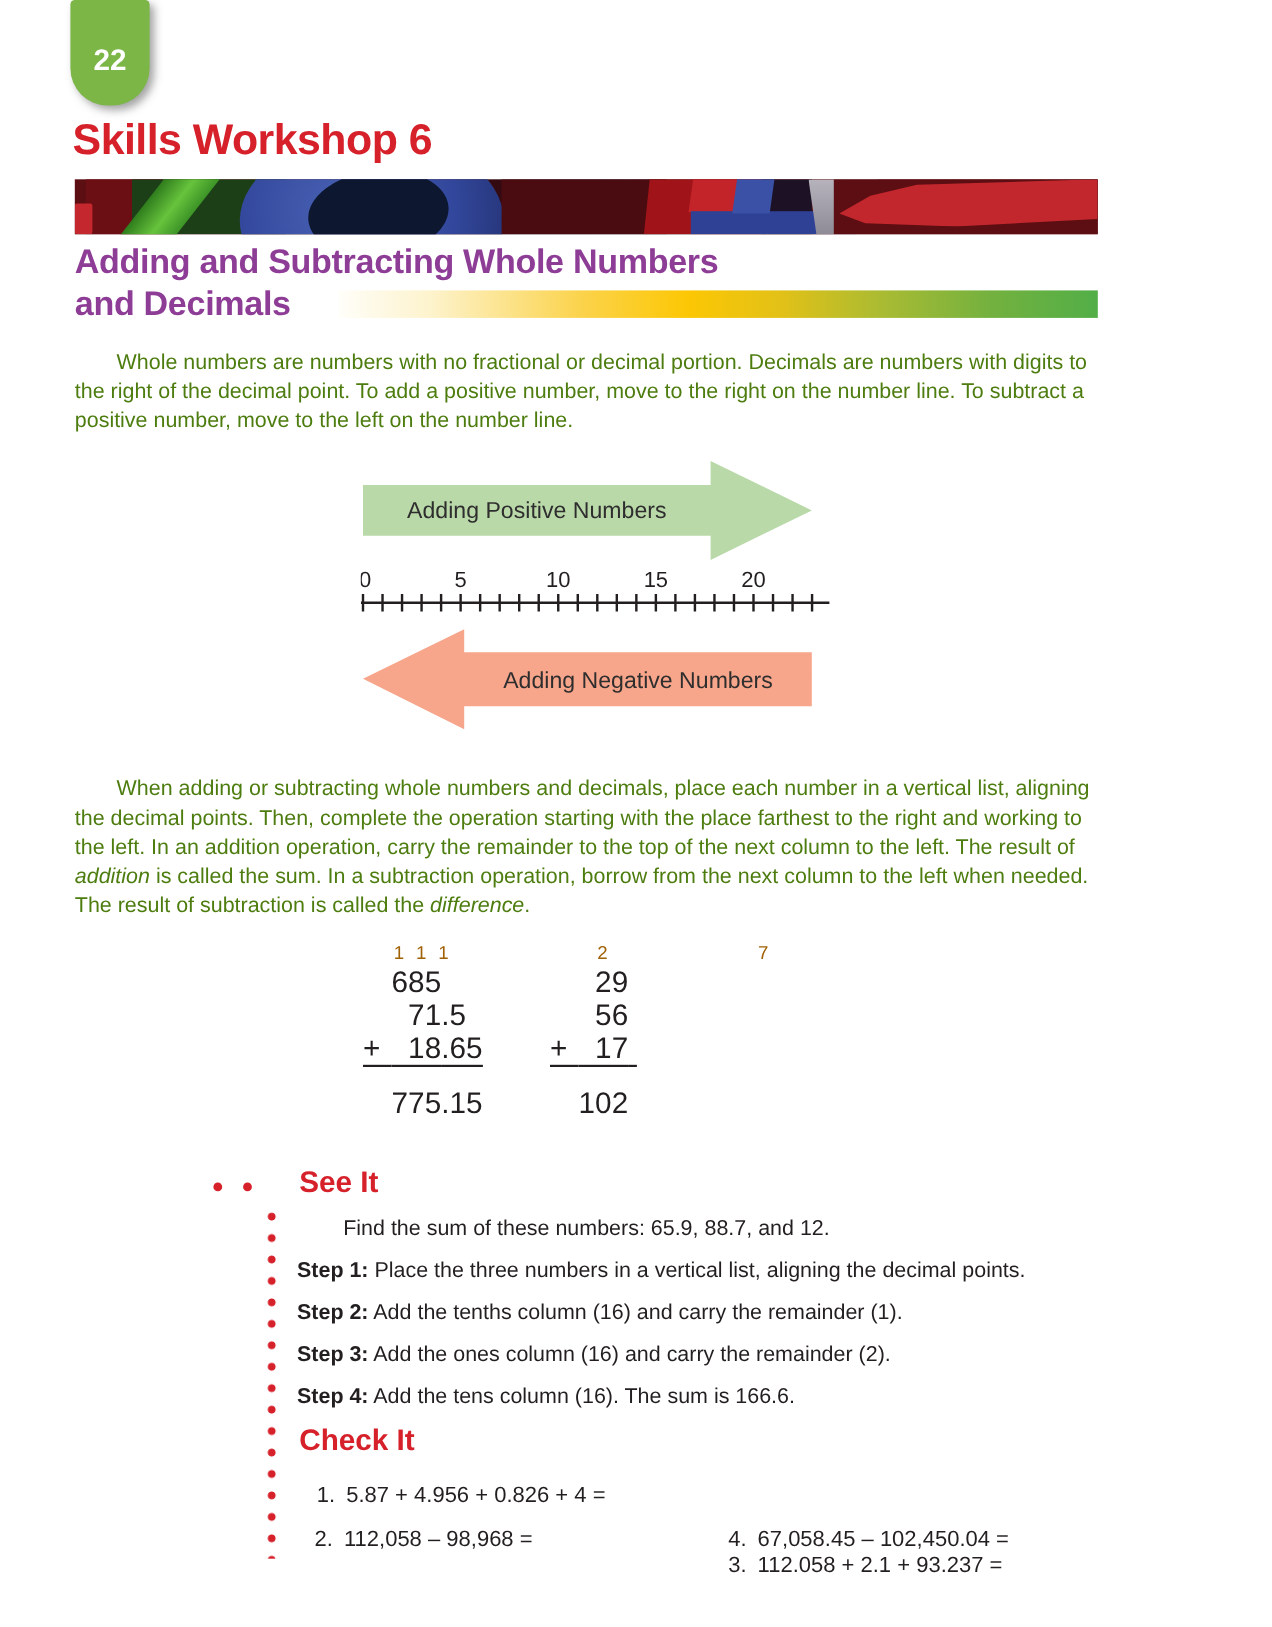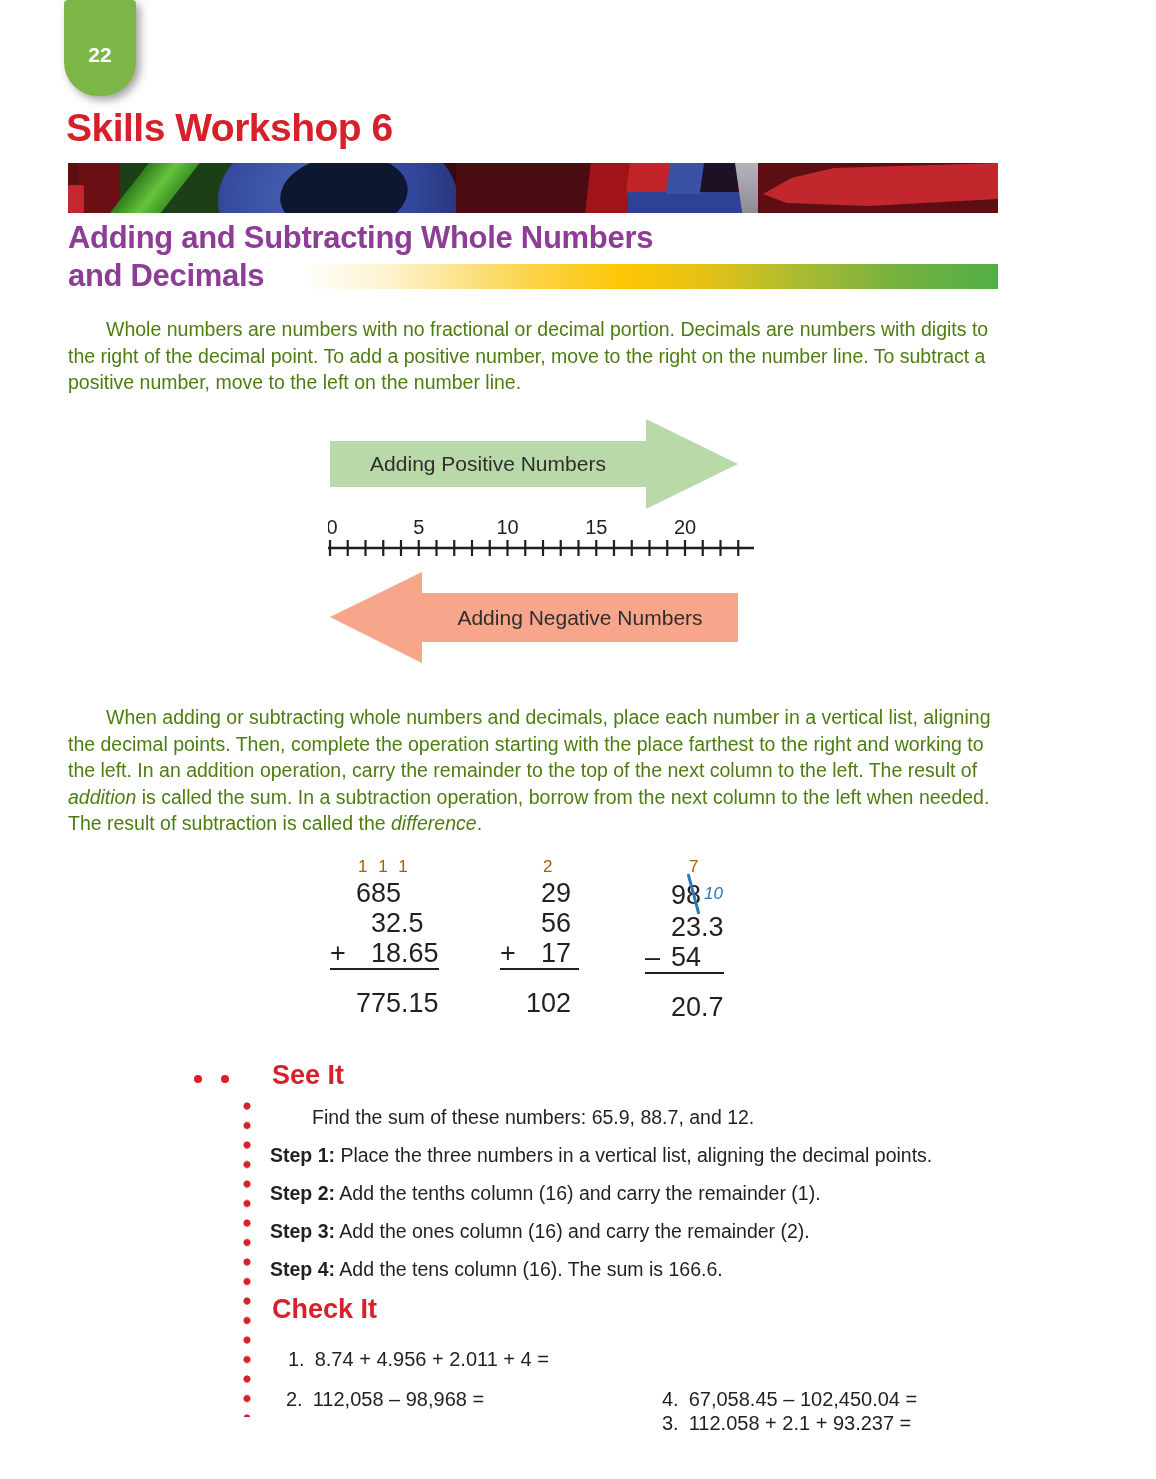--- a/index.html
+++ b/index.html
@@ -7,21 +7,21 @@
     position:relative; width:1156px; height:1479px; overflow:hidden;
     background:#ffffff; font-family:"Liberation Sans", sans-serif; color:#231f20;
   }
   
   .tab{
     position:absolute; left:64px; top:0; width:72px; height:96px;
     background:#7bb647; border-radius:4px 4px 34px 34px;
     box-shadow:4px 4px 8px rgba(70,70,70,.5);
     display:flex; align-items:center; justify-content:center;
   }
-  .tab span{color:#ffffff; font-weight:bold; font-size:21px; margin-top:14px;}
+  .tab span{color:#ffffff; font-weight:bold; font-size:27px; margin-top:14px;}
   
   .title{
     position:absolute; left:66px; top:106px; font-size:39px; font-weight:bold;
     color:#d6212b; letter-spacing:-0.5px; white-space:nowrap;
   }
   
   .strip{position:absolute; left:68px; top:163px; width:930px; height:50px; overflow:hidden;
          background:linear-gradient(90deg,#5d0f13 0%,#3f0a0e 18%,#350910 40%,#2c131d 52%,#4c0d11 62%,#5c0e12 78%,#6b1015 100%);}
   .strip div{position:absolute;}
   .sh-red-sliver{left:0; bottom:0; width:16px; height:28px; background:#c5272e; border-radius:2px;}
@@ -143,21 +143,21 @@
     <div class="carry" style="margin-left:28px">1 1 1</div>
     <table class="mathtab">
       <tbody>
           <tr>
             <td class="s"></td>
             <td class="i">685</td>
             <td class="f"></td>
           </tr>
       <tr>
             <td class="s"></td>
-            <td class="i">32</td>
+            <td class="i">71</td>
             <td class="f">.5</td>
           </tr>
       <tr class="op">
             <td class="s">+</td>
             <td class="i">18</td>
             <td class="f">.65</td>
           </tr>
       <tr class="res">
             <td class="s"></td>
             <td class="i">775</td>
@@ -190,58 +190,34 @@
             <td class="s"></td>
             <td class="i">102</td>
             <td class="f"></td>
           </tr>
     </tbody>
       </table>
   </div>
 
   <div class="excol" style="left:645px">
     <div class="carry" style="margin-left:44px">7</div>
-    <table class="mathtab">
-      <tbody>
-          <tr>
-        <td class="s"></td>
-        <td class="i"><span>9</span><span class="slashed">8</span></td>
-        <td class="f"><span class="borrow">10</span></td>
-      </tr>
-      <tr>
-            <td class="s"></td>
-            <td class="i">23</td>
-            <td class="f">.3</td>
-          </tr>
-      <tr class="op">
-            <td class="s">–</td>
-            <td class="i">54</td>
-            <td class="f"></td>
-          </tr>
-      <tr class="res">
-            <td class="s"></td>
-            <td class="i">20</td>
-            <td class="f">.7</td>
-          </tr>
-    </tbody>
-      </table>
   </div>
 
   <div class="dot" style="left:194px; top:1075px"></div>
   <div class="dot" style="left:221px; top:1075px"></div>
   <div class="dotline"></div>
 
   <div class="redhead" style="left:272px; top:1060px">See It</div>
   <div class="seeintro">Find the sum of these numbers: 65.9, 88.7, and 12.</div>
 
   <div class="step" style="top:1144px"><b>Step 1:</b><span> Place the three numbers in a vertical list, aligning the decimal points.</span></div>
   <div class="step" style="top:1182px"><b>Step 2:</b><span> Add the tenths column (16) and carry the remainder (1).</span></div>
   <div class="step" style="top:1220px"><b>Step 3:</b><span> Add the ones column (16) and carry the remainder (2).</span></div>
   <div class="step" style="top:1258px"><b>Step 4:</b><span> Add the tens column (16). The sum is 166.6.</span></div>
 
   <div class="redhead" style="left:272px; top:1294px">Check It</div>
 
-  <div class="prob" style="left:288px; top:1348px"><span class="pnum">1.</span><span>8.74 + 4.956 + 2.011 + 4 =</span></div>
+  <div class="prob" style="left:288px; top:1348px"><span class="pnum">1.</span><span>5.87 + 4.956 + 0.826 + 4 =</span></div>
   <div class="prob" style="left:662px; top:1412px"><span class="pnum">3.</span><span>112.058 + 2.1 + 93.237 =</span></div>
   <div class="prob" style="left:286px; top:1388px"><span class="pnum">2.</span><span>112,058 – 98,968 =</span></div>
   <div class="prob" style="left:662px; top:1388px"><span class="pnum">4.</span><span>67,058.45 – 102,450.04 =</span></div>
 
 </div>
 
 </body></html>

